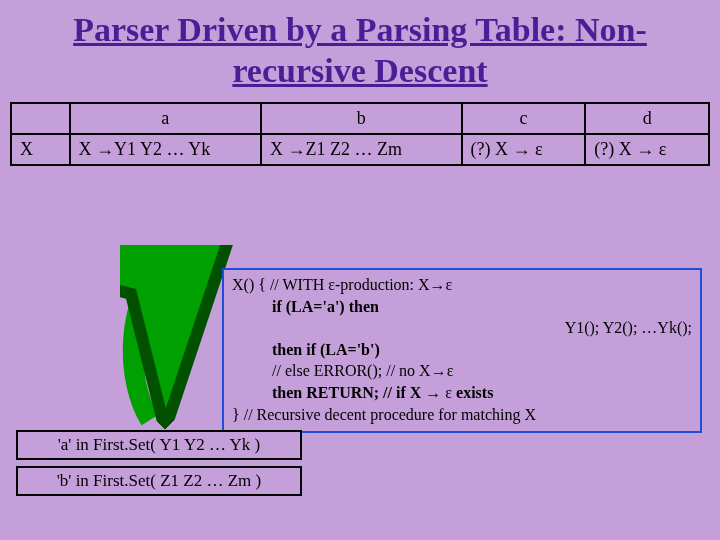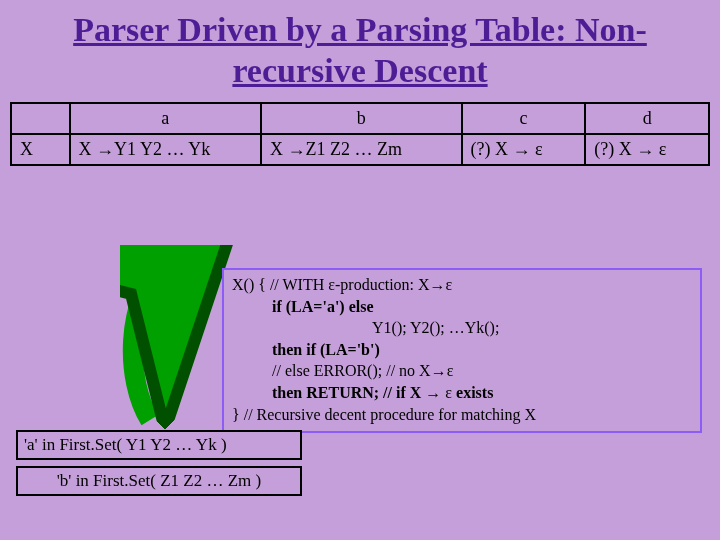--- a/index.html
+++ b/index.html
@@ -39,41 +39,41 @@
     font-family: "Times New Roman", Times, serif;
   }
   table.parsing th {
     text-align: center;
   }
   .codebox {
     position: absolute;
     right: 18px;
     top: 268px;
     width: 460px;
-    border: 2px solid #8b5cf6;
+    border: 2px solid #1d4ed8;
     background: #c59fd9;
     font-size: 16px;
     line-height: 1.35;
     padding: 4px 8px 6px 8px;
     font-family: "Times New Roman", Times, serif;
   }
   .codebox .indent1 { margin-left: 40px; }
-  .codebox .indent3 { margin-left: 140px; }
+  .codebox .indent3 { margin-left: 140px; text-align: right; }
   .codebox .bold { font-weight: bold; }
   .setbox {
     position: absolute;
     left: 16px;
     width: 270px;
     border: 2px solid #000;
     background: #c59fd9;
     font-size: 17px;
     padding: 3px 6px;
     font-family: "Times New Roman", Times, serif;
   }
-  .setbox.a { top: 430px; }
+  .setbox.a { top: 430px; text-align: center; }
   .setbox.b { top: 466px; text-align: center; }
   .arrow-svg {
     position: absolute;
     left: 120px;
     top: 245px;
     width: 120px;
     height: 190px;
     pointer-events: none;
   }
 </style>
@@ -107,21 +107,21 @@
   <defs>
     <marker id="ah" viewBox="0 0 20 20" refX="10" refY="10" markerWidth="12" markerHeight="12" orient="auto">
       <path d="M0,0 L20,10 L0,20 L6,10 Z" fill="#00a000" stroke="#005000" stroke-width="1"></path>
     </marker>
   </defs>
   <path d="M30,175 C5,135 5,55 45,15" fill="none" stroke="#00a000" stroke-width="20" marker-end="url(#ah)"></path>
 </svg>
 
 <div class="codebox">
   <div>X() { // WITH ε-production: X→ε</div>
-  <div class="indent1 bold">if (LA='a') else</div>
+  <div class="indent1 bold">if (LA='a') then</div>
   <div class="indent3">Y1(); Y2(); …Yk();</div>
   <div class="indent1 bold">then if (LA='b')</div>
   <div class="indent1">// else ERROR(); // no X→ε</div>
   <div class="indent1">
     <span class="bold">then RETURN; // if X </span><span>→ ε</span><span class="bold">  exists</span>
   </div>
   <div>} // Recursive decent procedure for matching X</div>
 </div>
 
 <div class="setbox a">'a' in First.Set( Y1 Y2 … Yk )</div>

